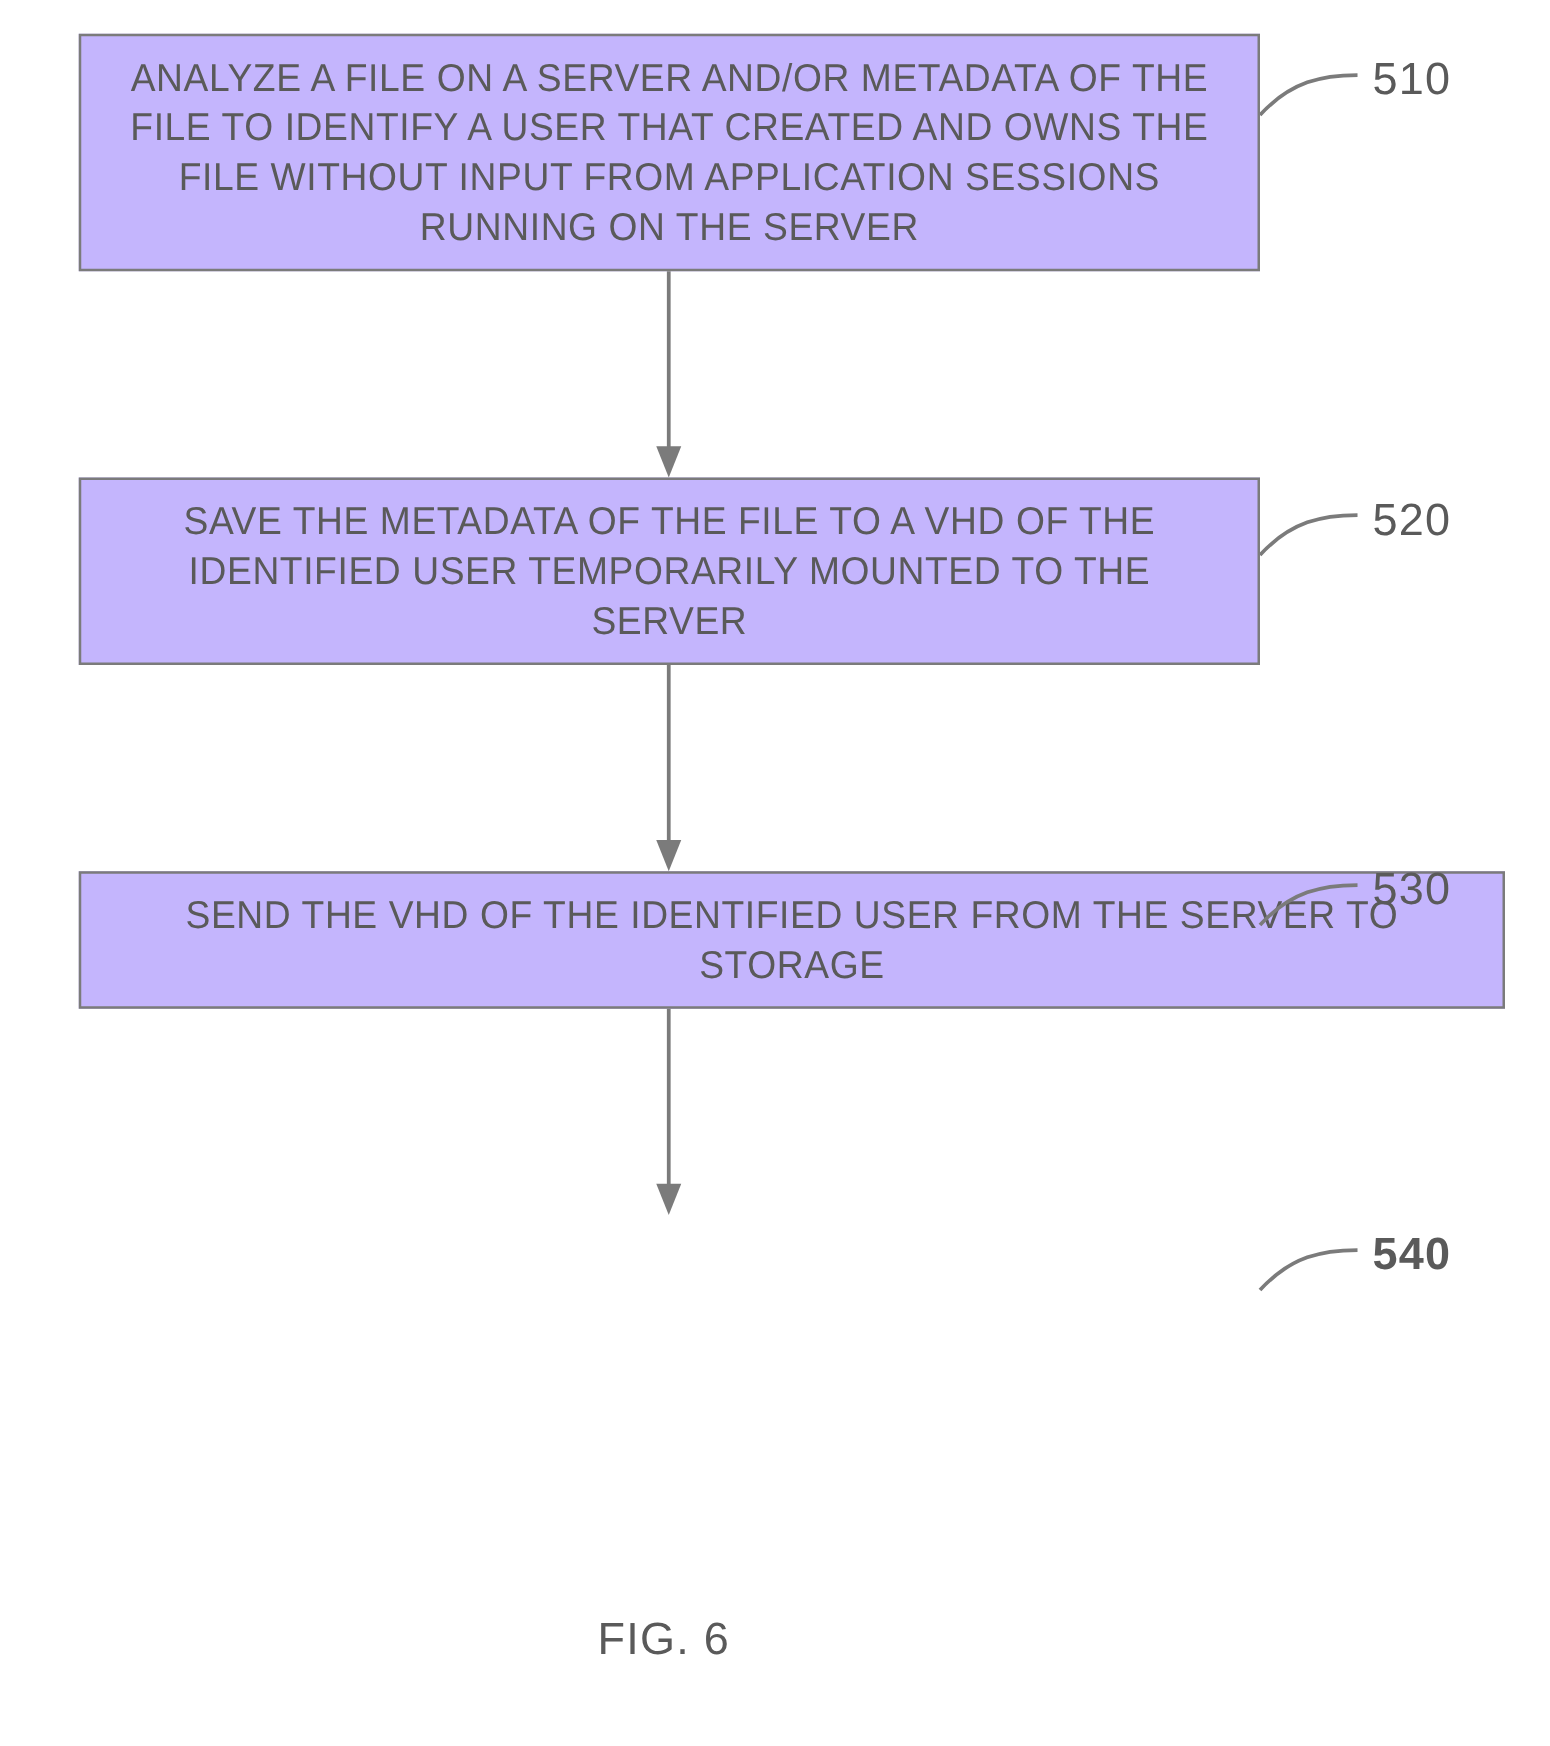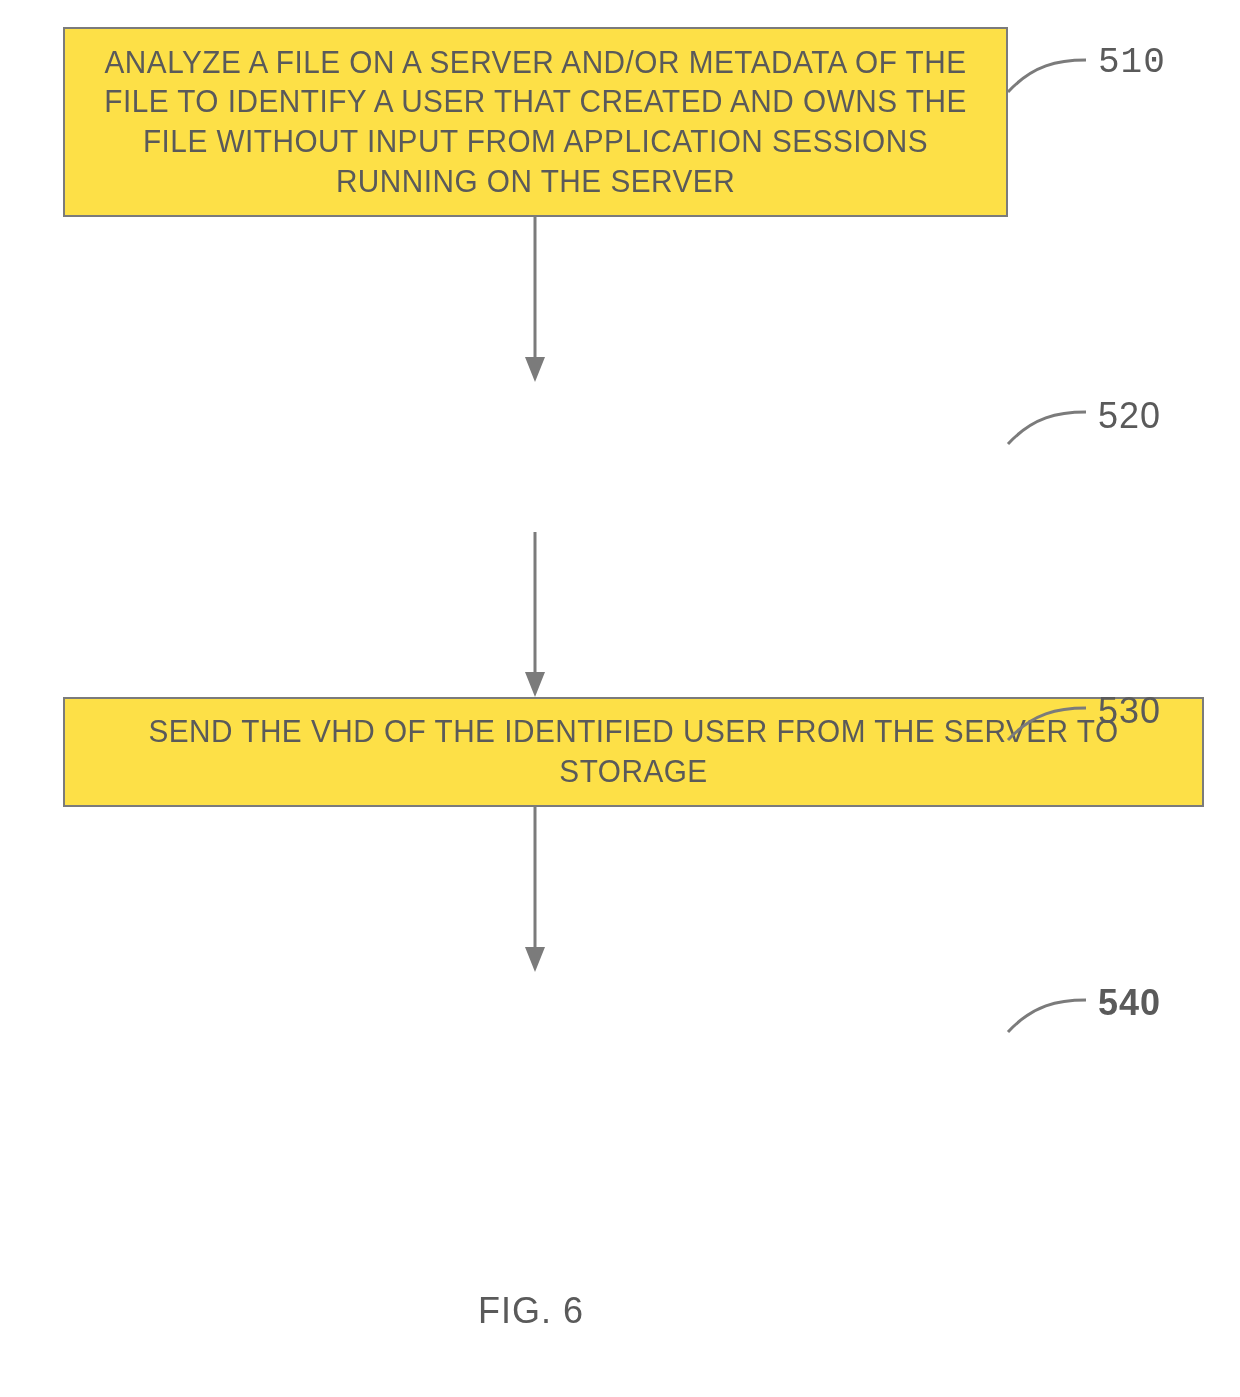--- a/index.html
+++ b/index.html
@@ -11,21 +11,21 @@
     font-family: Arial, Helvetica, sans-serif;
   }
   .canvas {
     position: relative;
     width: 1240px;
     height: 1397px;
   }
   .step-box {
     position: absolute;
     border: 2px solid #7b7b7b;
-    background: #fde047;
+    background: #c4b5fd;
     display: flex;
     align-items: center;
     justify-content: center;
     text-align: center;
     padding: 10px 18px;
     box-sizing: border-box;
   }
   .step-text {
     font-size: 31px;
     line-height: 1.28;
@@ -69,27 +69,30 @@
 <body>
 
 <div class="canvas">
 
   <div class="step-box" style="left:63px; top:27px; width:945px; height:190px;">
     <div class="step-text">ANALYZE A FILE ON A SERVER AND/OR METADATA OF THE FILE TO IDENTIFY A USER THAT CREATED AND OWNS THE FILE WITHOUT  INPUT FROM APPLICATION SESSIONS RUNNING ON THE SERVER</div>
   </div>
   <svg class="connector" style="left:1008px; top:60px;" width="100" height="40">
     <path class="callout" d="M0,32 C25,5 50,0 78,0"></path>
   </svg>
-  <div class="ref-label" style="left:1098px; top:42px;font-family:Liberation Mono, monospace;">510</div>
+  <div class="ref-label" style="left:1098px; top:42px;">510</div>
 
   <svg class="connector" style="left:525px; top:217px;" width="20" height="165">
     <line class="arrow-line" x1="10" y1="0" x2="10" y2="148"></line>
     <polygon class="arrow-head" points="10,165 0,140 20,140"></polygon>
   </svg>
 
+  <div class="step-box" style="left:63px; top:382px; width:945px; height:150px;">
+    <div class="step-text">SAVE THE METADATA OF THE FILE TO A VHD OF THE IDENTIFIED USER TEMPORARILY MOUNTED TO THE SERVER</div>
+  </div>
   <svg class="connector" style="left:1008px; top:412px;" width="100" height="40">
     <path class="callout" d="M0,32 C25,5 50,0 78,0"></path>
   </svg>
   <div class="ref-label" style="left:1098px; top:395px;">520</div>
 
   <svg class="connector" style="left:525px; top:532px;" width="20" height="165">
     <line class="arrow-line" x1="10" y1="0" x2="10" y2="148"></line>
     <polygon class="arrow-head" points="10,165 0,140 20,140"></polygon>
   </svg>
 

